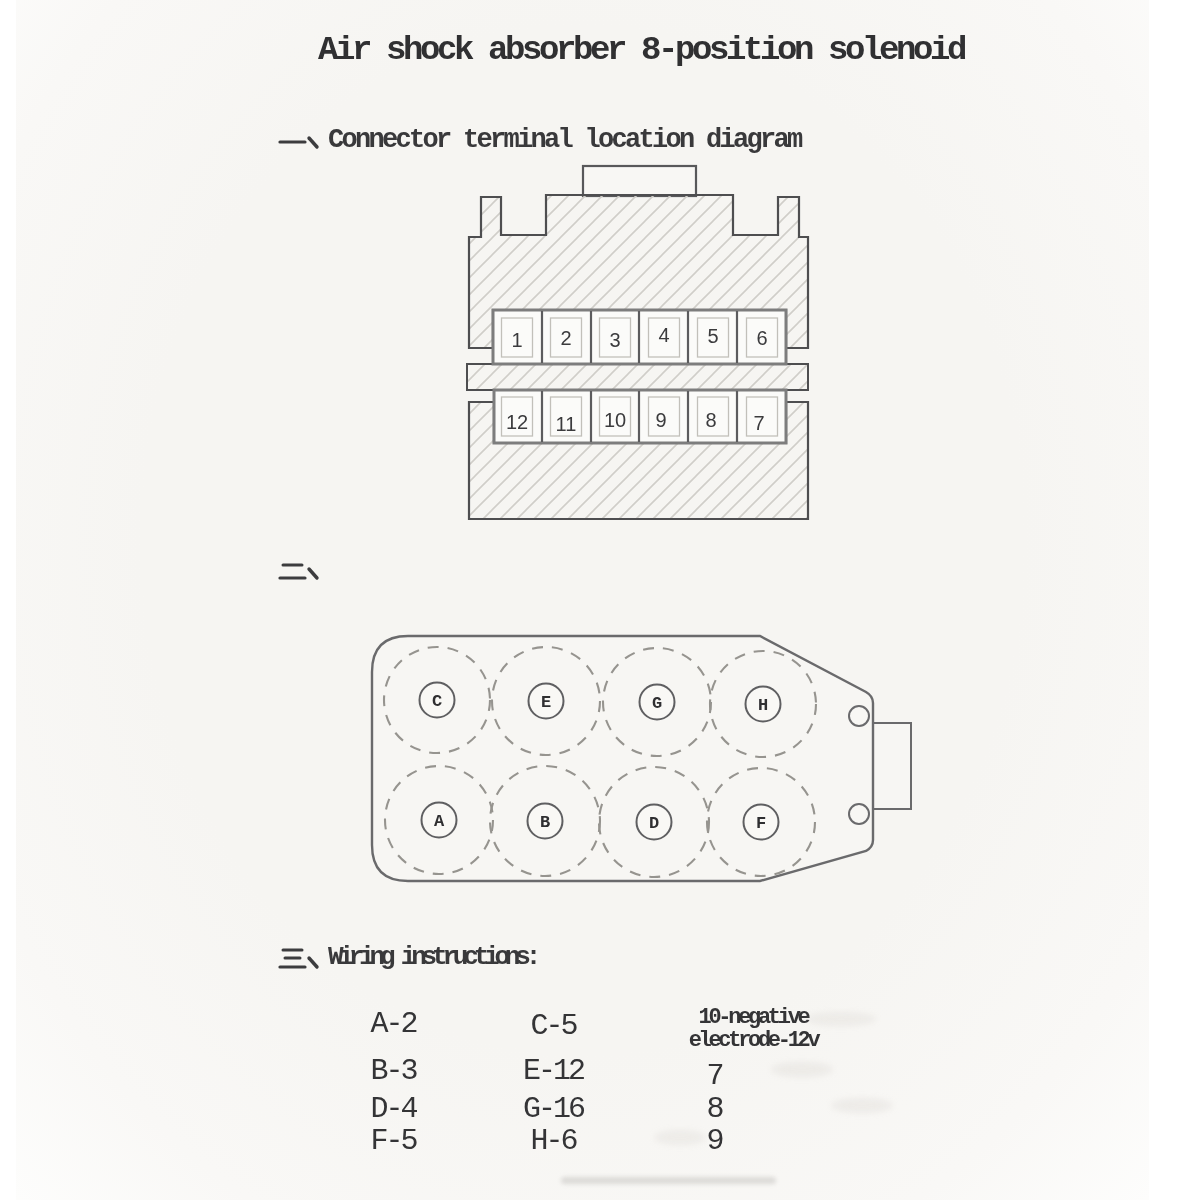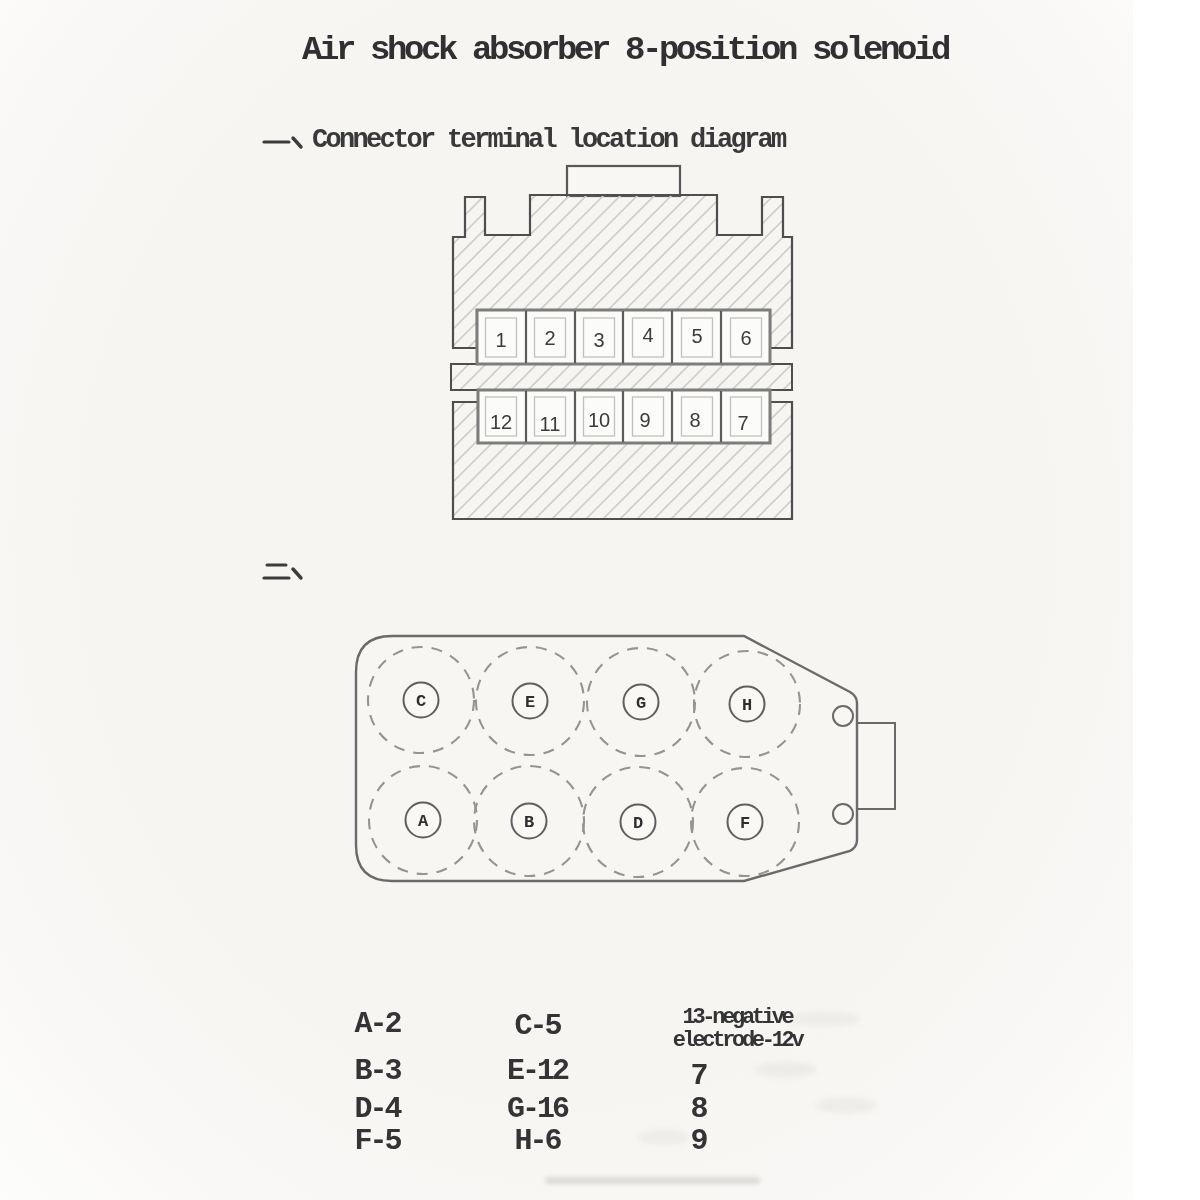--- a/index.html
+++ b/index.html
@@ -3,42 +3,42 @@
 <meta charset="utf-8">
 <style>
   html,body{margin:0;padding:0;}
   body{
     width:1200px;height:1200px;
     background:#ffffff;
     font-family:"Liberation Mono","DejaVu Sans Mono",monospace;
     position:relative;overflow:hidden;
   }
   .page{
-    position:absolute;left:0;top:0;width:1133px;height:1200px;
+    position:absolute;left:16px;top:0;width:1133px;height:1200px;
     background:radial-gradient(ellipse at 50% 45%, #f6f5f2 55%, #f9f8f6 82%, #fdfdfc 100%);
   }
   .title{
     position:absolute;left:60px;top:28px;width:1130px;
     text-align:center;
     font-size:34px;line-height:45px;letter-spacing:-3.4px;
     color:#303032;font-weight:bold;
   }
   .heading{
     position:absolute;left:262px;
     color:#39393b;font-weight:bold;white-space:nowrap;
   }
   .heading .marker{position:absolute;left:0;top:2px;}
   .heading .htext{display:block;margin-left:50px;}
   .h1 .htext,.h2 .htext{font-size:27px;line-height:27px;letter-spacing:-2.7px;}
   .h3 .htext{font-size:26px;line-height:27px;letter-spacing:-5.2px;}
   .diagram{position:absolute;}
   .wire-item{
     position:absolute;width:120px;text-align:center;
     font-size:30px;line-height:30px;letter-spacing:-3px;
-    color:#343436;font-weight:bold;white-space:nowrap;
+    color:#343436;font-weight:normal;white-space:nowrap;
   }
   .wire-note{
     position:absolute;left:612px;top:1006px;width:250px;text-align:center;
     font-size:22px;line-height:23px;letter-spacing:-3.3px;
     color:#343436;font-weight:bold;
   }
   .smudge{position:absolute;border-radius:50%;filter:blur(3px);pointer-events:none;}
   .page-edge{
     position:absolute;left:545px;top:1177px;width:215px;height:7px;
     background:rgba(150,148,142,0.28);filter:blur(2px);border-radius:4px;
@@ -171,33 +171,42 @@
       <circle cx="529" cy="821" r="17.5" fill="#f9f8f5" stroke="#5f5f61" stroke-width="2"></circle>
       <circle cx="638" cy="822" r="17.5" fill="#f9f8f5" stroke="#5f5f61" stroke-width="2"></circle>
       <circle cx="745" cy="822" r="17.5" fill="#f9f8f5" stroke="#5f5f61" stroke-width="2"></circle>
       <text class="mono" x="423" y="826" font-size="17" font-weight="bold" fill="#2f2f31" text-anchor="middle">A</text>
       <text class="mono" x="529" y="827" font-size="17" font-weight="bold" fill="#2f2f31" text-anchor="middle">B</text>
       <text class="mono" x="638" y="828" font-size="17" font-weight="bold" fill="#2f2f31" text-anchor="middle">D</text>
       <text class="mono" x="745" y="828" font-size="17" font-weight="bold" fill="#2f2f31" text-anchor="middle">F</text>
     </g>
   </svg>
 
+  <div class="heading h3" style="top:944px;">
+    <svg class="marker" width="46" height="26">
+      <line x1="5" y1="4" x2="24" y2="4" stroke="#3c3c3e" stroke-width="3" stroke-linecap="round"></line>
+      <line x1="7" y1="12" x2="22" y2="12" stroke="#3c3c3e" stroke-width="3" stroke-linecap="round"></line>
+      <line x1="2" y1="21" x2="27" y2="21" stroke="#3c3c3e" stroke-width="3.2" stroke-linecap="round"></line>
+      <line x1="31" y1="12" x2="39" y2="21" stroke="#3c3c3e" stroke-width="3.4" stroke-linecap="round"></line>
+    </svg>
+    <span class="htext">Wiring instructions:</span>
+  </div>
 
   <div class="wire-item" style="left:317px;top:1009px;">A-2</div>
   <div class="wire-item" style="left:317px;top:1056px;">B-3</div>
   <div class="wire-item" style="left:317px;top:1094px;">D-4</div>
   <div class="wire-item" style="left:317px;top:1126px;">F-5</div>
 
   <div class="wire-item" style="left:477px;top:1011px;">C-5</div>
   <div class="wire-item" style="left:477px;top:1056px;">E-12</div>
   <div class="wire-item" style="left:477px;top:1094px;">G-16</div>
   <div class="wire-item" style="left:477px;top:1126px;">H-6</div>
 
   <div class="wire-note">
-    <div>13-negative</div>
+    <div>10-negative</div>
     <div>electrode-12v</div>
   </div>
   <div class="wire-item" style="left:638px;top:1061px;">7</div>
   <div class="wire-item" style="left:638px;top:1094px;">8</div>
   <div class="wire-item" style="left:638px;top:1126px;">9</div>
 
   <div class="smudge" style="left:790px;top:1012px;width:70px;height:14px;background:rgba(178,173,163,0.13);"></div>
   <div class="smudge" style="left:755px;top:1062px;width:62px;height:15px;background:rgba(178,173,163,0.14);"></div>
   <div class="smudge" style="left:815px;top:1098px;width:62px;height:15px;background:rgba(178,173,163,0.14);"></div>
   <div class="smudge" style="left:638px;top:1130px;width:52px;height:15px;background:rgba(178,173,163,0.13);"></div>

